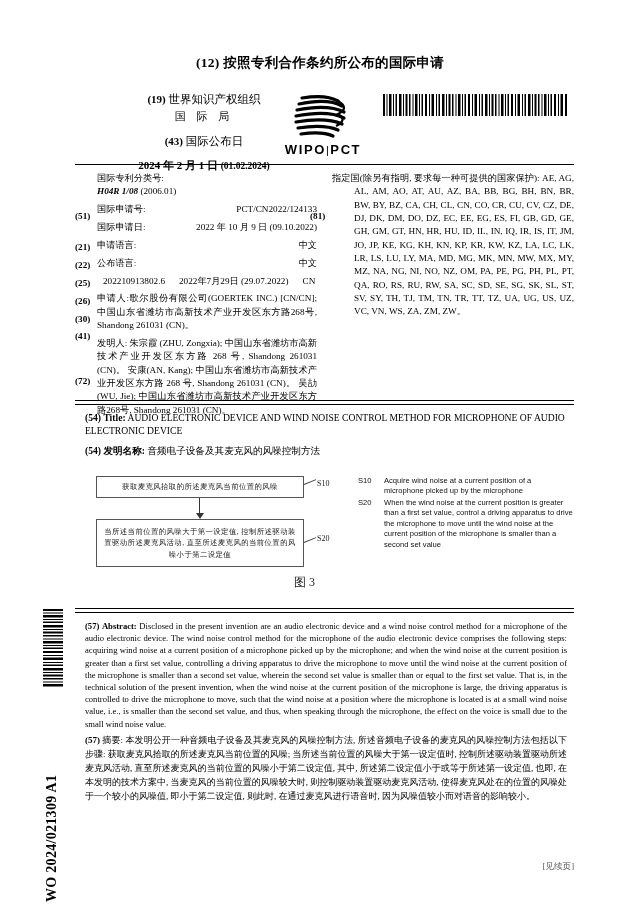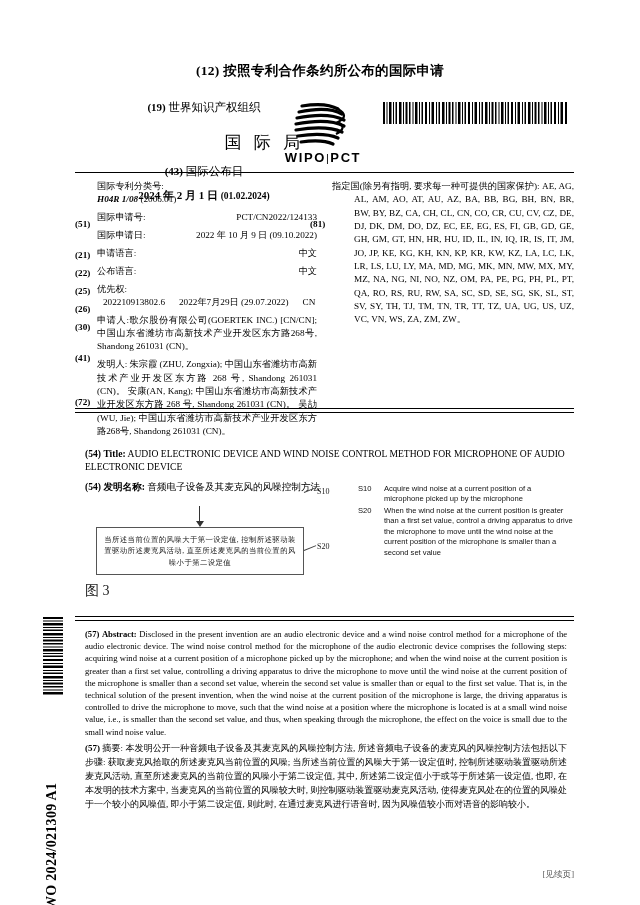--- a/index.html
+++ b/index.html
@@ -11,21 +11,21 @@
     width: 640px;
     height: 905px;
     font-family: "Liberation Serif", "DejaVu Serif", serif;
     color: #000;
     position: relative;
     overflow: hidden;
   }
 
   .page {
     position: absolute;
-    left: 0; top: 12px;
+    left: 0; top: 4px;
     width: 640px;
     height: 768px;
   }
 
   
   .hdr-title {
     position: absolute;
     left: 0; right: 0;
     top: 50px;
     text-align: center;
@@ -38,21 +38,21 @@
   .hdr-left {
     position: absolute;
     left: 104px;
     top: 88px;
     width: 200px;
     text-align: center;
     font-size: 11px;
   }
   .hdr-left .l1 { font-weight: bold; }
   .hdr-left .l1 .zh { font-weight: normal; font-size: 11.5px; }
-  .hdr-left .l2 { margin-top: 16px; letter-spacing: 4px; font-size: 17px; text-align: right; }
+  .hdr-left .l2 { margin-top: 2px; letter-spacing: 4px; font-size: 11px; }
   .hdr-left .l3 { margin-top: 10px; font-weight: bold; }
   .hdr-left .l3 .zh { font-weight: normal; font-size: 11.5px; text-align: right; }
   .hdr-left .l4 { margin-top: 9px; font-size: 11px; font-weight: bold; }
   .hdr-left .l4 .small { font-size: 9.5px; }
 
   
   .wipo {
     position: absolute;
     left: 268px;
     top: 88px;
@@ -149,21 +149,20 @@
   .pri-row { display:flex; gap: 14px; padding-left: 6px; }
 
   
   .titleblock {
     position: absolute;
     left: 85px;
     top: 407px;
     width: 482px;
     font-size: 9.6px;
     line-height: 1.4;
-    margin-top: 28px;
   }
   .titleblock .trow { margin-bottom: 6px; }
   .titleblock .inid { font-weight: bold; }
   .titleblock .kw { font-weight: bold; }
 
   
   .figarea {
     position: absolute;
     left: 85px;
     top: 462px;
@@ -221,22 +220,22 @@
     height: 1px;
     width: 13px;
     transform-origin: left center;
   }
   .lead-line.l1 { left: 219px; top: 18px; transform: rotate(-22deg); }
   .lead-line.l2 { left: 219px; top: 76px; transform: rotate(-22deg); }
   .fig-cap {
     position: absolute;
     left: 0; top: 108px;
     width: 230px;
-    text-align: left;
-    font-size: 14px;
+    text-align: right;
+    font-size: 12px;
     color: #222;
   }
 
   .fig-right {
     position: absolute;
     left: 273px;
     top: 10px;
     width: 215px;
     font-family: "Liberation Sans", "DejaVu Sans", sans-serif;
     font-size: 7.6px;
@@ -455,21 +454,20 @@
       <div class="fld">
         <span class="inid">(26)</span>
         <div class="rowline">
           <span class="lbl">公布语言:</span>
           <span class="val">中文</span>
         </div>
       </div>
 
       <div class="fld">
         <span class="inid">(30)</span>
-        <div>优先权:</div>
         <div class="pri-row">
           <span>202210913802.6</span>
           <span>2022年7月29日 (29.07.2022)</span>
           <span>CN</span>
         </div>
       </div>
 
       <div class="fld">
         <span class="inid">(41)</span>
         <div class="just">
@@ -511,20 +509,21 @@
     <div class="trow">
       <span class="inid">(54)</span>
       <span class="kw">发明名称:</span>
       <span>音频电子设备及其麦克风的风噪控制方法</span>
     </div>
   </div>
 
   <div class="figarea">
 
     <div class="fig-left">
+      <div class="fig-box b1">获取麦克风拾取的所述麦克风当前位置的风噪</div>
       <div class="fig-arrow"></div>
       <div class="fig-box b2">当所述当前位置的风噪大于第一设定值, 控制所述驱动装置驱动所述麦克风活动, 直至所述麦克风的当前位置的风噪小于第二设定值</div>
       <div class="lead-line l1"></div>
       <div class="lead-line l2"></div>
       <div class="lead s10">S10</div>
       <div class="lead s20">S20</div>
       <div class="fig-cap">图 3</div>
     </div>
 
     <div class="fig-right">

